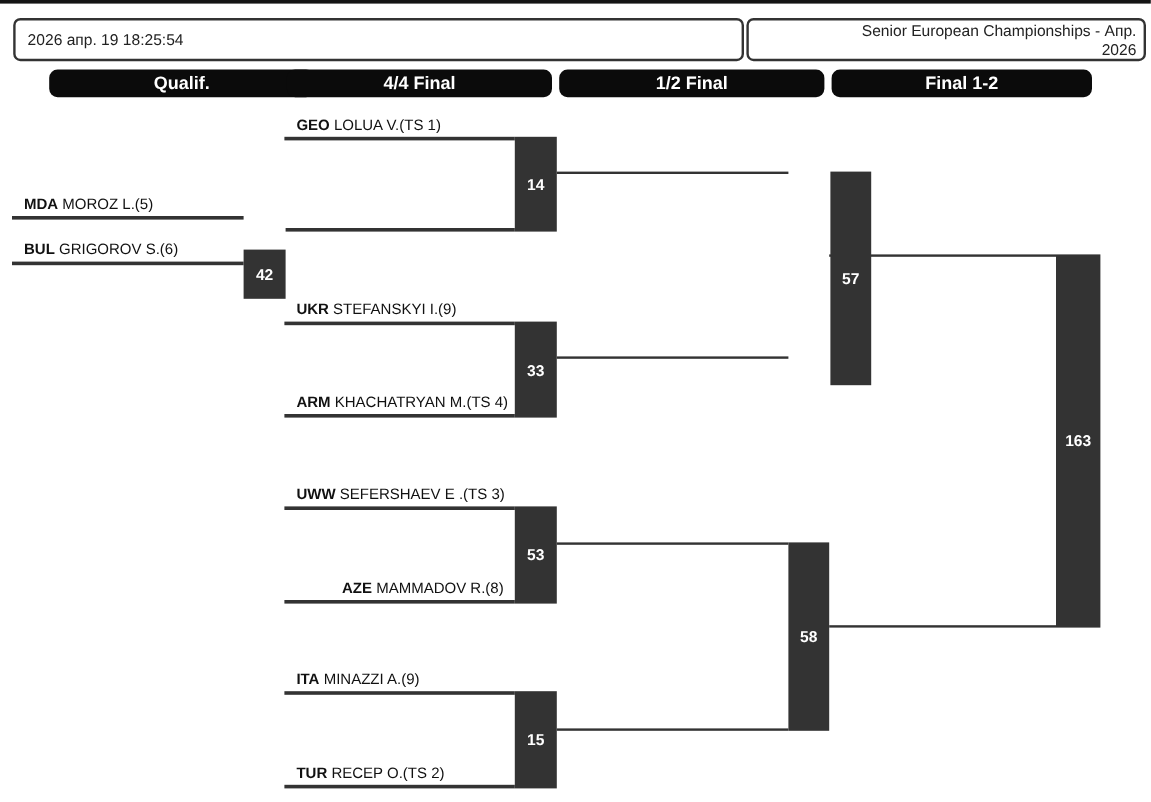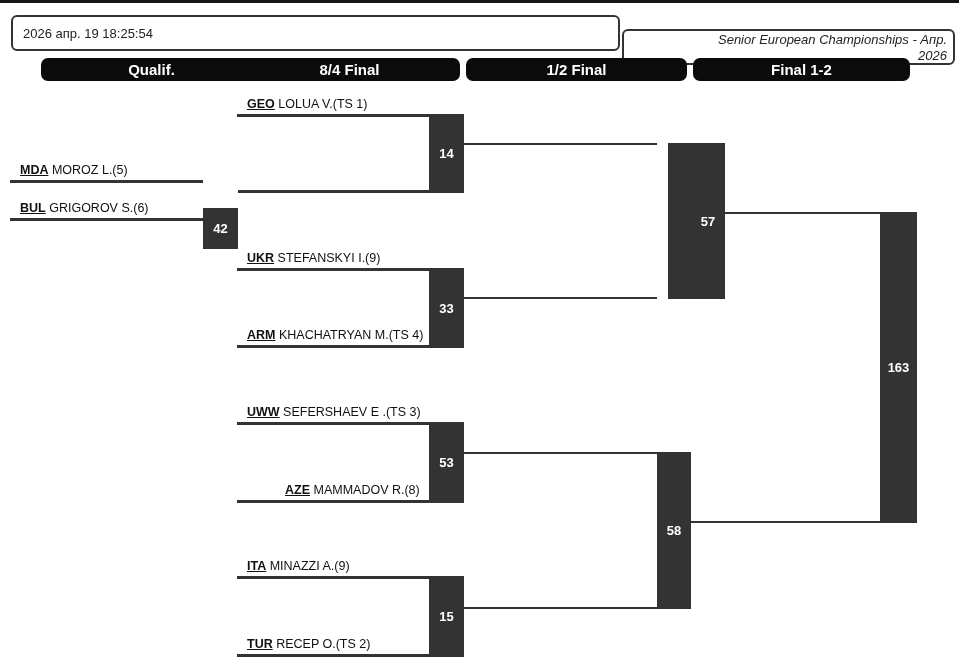--- a/index.html
+++ b/index.html
@@ -3,49 +3,49 @@
 <meta charset="utf-8">
 <style>
   html,body{margin:0;padding:0;}
   body{
     width:959px;height:668px;position:relative;background:#ffffff;
     font-family:"Liberation Sans","DejaVu Sans",sans-serif;overflow:hidden;
   }
   .topbar{position:absolute;left:0;top:0;width:959px;height:3px;background:#141414;}
   .hbox{position:absolute;border:2px solid #333333;border-radius:6px;background:#ffffff;box-sizing:border-box;}
   #hleft{left:11px;top:15px;width:609px;height:36px;}
-  #hright{left:622px;top:29px;width:333px;height:36px;font-style:italic;}
+  #hright{left:622px;top:15px;width:333px;height:36px;}
   .timestamp{position:absolute;left:10px;top:50%;transform:translateY(-50%);font-size:13px;color:#222222;white-space:nowrap;}
   .title{position:absolute;right:8px;bottom:0px;font-size:27px;font-weight:bold;color:#111111;white-space:nowrap;letter-spacing:.3px;}
   .event{position:absolute;right:6px;top:1px;width:252px;font-size:13px;line-height:16px;text-align:right;color:#222222;}
   .rhead{position:absolute;top:58px;height:23px;background:#0b0b0b;border-radius:7px;color:#ffffff;
          font-weight:bold;font-size:15px;display:flex;align-items:center;justify-content:center;}
   .ln{position:absolute;background:#333333;}
   .mbox{position:absolute;width:35px;background:#333333;z-index:2;display:flex;align-items:center;justify-content:center;}
   .mnum{color:#ffffff;font-weight:bold;font-size:13px;}
   .athlete{position:absolute;z-index:1;font-size:12.5px;color:#111111;white-space:nowrap;height:16px;line-height:16px;}
-  .cc{font-weight:bold;text-decoration:underline;}
+  .cc{font-weight:bold;}
 </style>
 </head>
 <body>
 
 <div class="topbar"></div>
 
 <div class="hbox" id="hleft">
   <span class="timestamp">2026 апр. 19 18:25:54</span>
 </div>
 <div class="hbox" id="hright">
   <span class="event">Senior European Championships - Апр. 2026</span>
 </div>
 
 <div class="rhead" style="left:12px;width:221px;margin-left:29px;">
     <span>Qualif.</span>
   </div>
 <div class="rhead" style="left:239px;width:221px;">
-    <span>8/4 Final</span>
+    <span>4/4 Final</span>
   </div>
 <div class="rhead" style="left:466px;width:221px;">
     <span>1/2 Final</span>
   </div>
 <div class="rhead" style="left:693px;width:217px;">
     <span>Final 1-2</span>
   </div>
 
 <div class="ln" style="left:10px;top:180px;width:193px;height:3px;"></div>
 <div class="ln" style="left:10px;top:218px;width:193px;height:3px;"></div>
@@ -100,21 +100,21 @@
   </div>
 <div class="mbox" style="left:429px;top:268px;height:80px;">
     <span class="mnum">33</span>
   </div>
 <div class="mbox" style="left:429px;top:422px;height:81px;">
     <span class="mnum">53</span>
   </div>
 <div class="mbox" style="left:429px;top:576px;height:81px;text-align:right;">
     <span class="mnum">15</span>
   </div>
-<div class="mbox" style="left:668px;top:143px;height:156px;width:34px;padding-left:23px;">
+<div class="mbox" style="left:692px;top:143px;height:178px;width:34px;">
     <span class="mnum">57</span>
   </div>
 <div class="mbox" style="left:657px;top:452px;height:157px;width:34px;">
     <span class="mnum">58</span>
   </div>
 <div class="mbox" style="left:880px;top:212px;height:311px;width:37px;">
     <span class="mnum">163</span>
   </div>
 
 </body></html>

